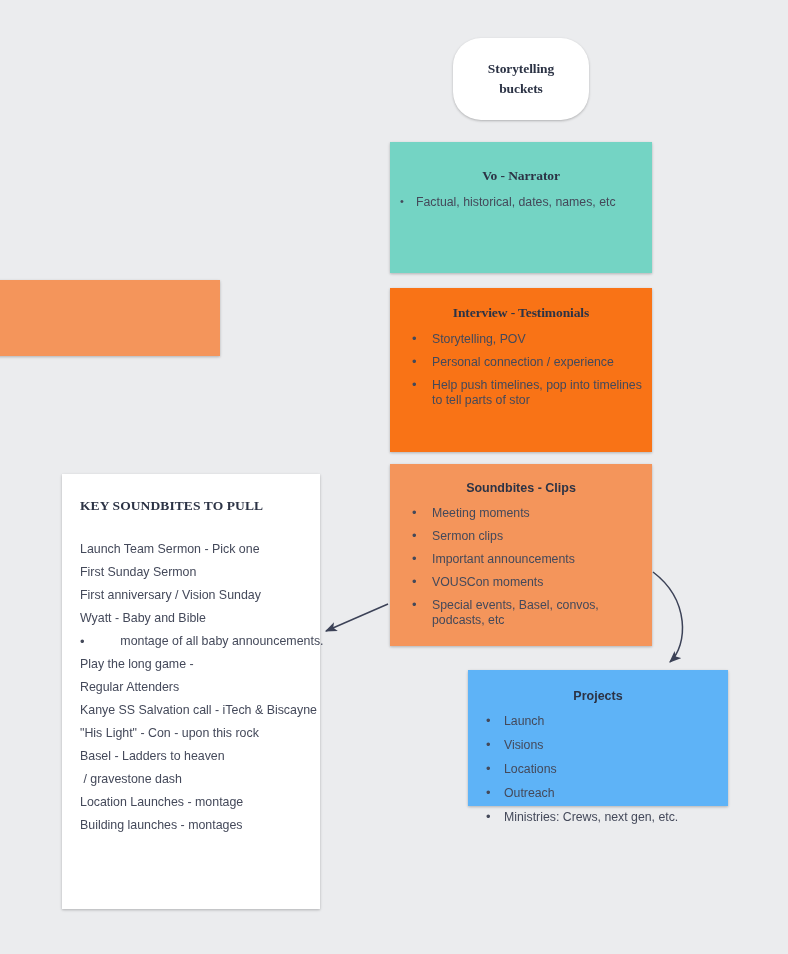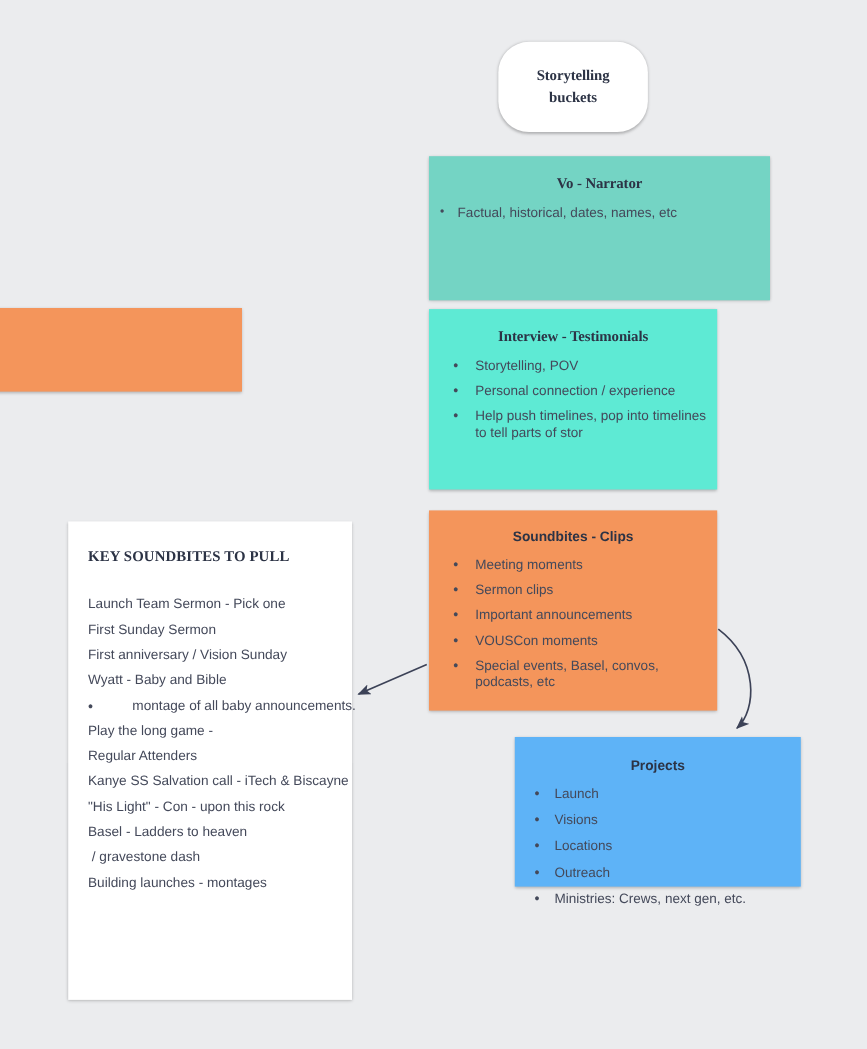--- a/index.html
+++ b/index.html
@@ -73,36 +73,36 @@
   }
   #storytelling-buckets .node-title {
     line-height: 20px;
     font-size: 13.5px;
   }
 
   
   #vo-narrator {
     left: 390px;
     top: 142px;
-    width: 310px;
+    width: 262px;
     height: 131px;
     background: #74d4c4;
-    padding-top: 17px;
+    padding-top: 26px;
   }
   #vo-narrator .node-title { margin-bottom: 11px; }
   #vo-narrator ul.bullets li { padding-left: 26px; }
   #vo-narrator ul.bullets li::before { left: 10px; font-size: 11px; }
 
   
   #interview-testimonials {
     left: 390px;
-    top: 281px;
+    top: 288px;
     width: 262px;
     height: 164px;
-    background: #5eead4;
+    background: #f97316;
     padding-top: 17px;
   }
   #interview-testimonials .node-title { margin-bottom: 11px; }
 
   
   #soundbites-clips {
     left: 390px;
     top: 464px;
     width: 262px;
     height: 182px;
@@ -235,20 +235,21 @@
       <div class="line">First Sunday Sermon</div>
       <div class="line">First anniversary / Vision Sunday</div>
       <div class="line">Wyatt - Baby and Bible</div>
       <div class="line bulleted">   montage of all baby announcements.</div>
       <div class="line">Play the long game -</div>
       <div class="line">Regular Attenders</div>
       <div class="line">Kanye SS Salvation call - iTech &amp; Biscayne</div>
       <div class="line">"His Light" - Con - upon this rock</div>
       <div class="line">Basel - Ladders to heaven</div>
       <div class="line"> / gravestone dash</div>
+      <div class="line">Location Launches - montage</div>
       <div class="line">Building launches - montages</div>
     </div>
   </div>
 
   <svg id="arrow-layer" viewBox="0 0 788 954">
     <defs>
       <marker id="arrowhead" markerWidth="9" markerHeight="9" refX="7.2" refY="3.2" orient="auto" markerUnits="strokeWidth">
         <path d="M0,0 L8,3.2 L0,6.4 L1.9,3.2 z" fill="#3c4257"></path>
       </marker>
     </defs>

